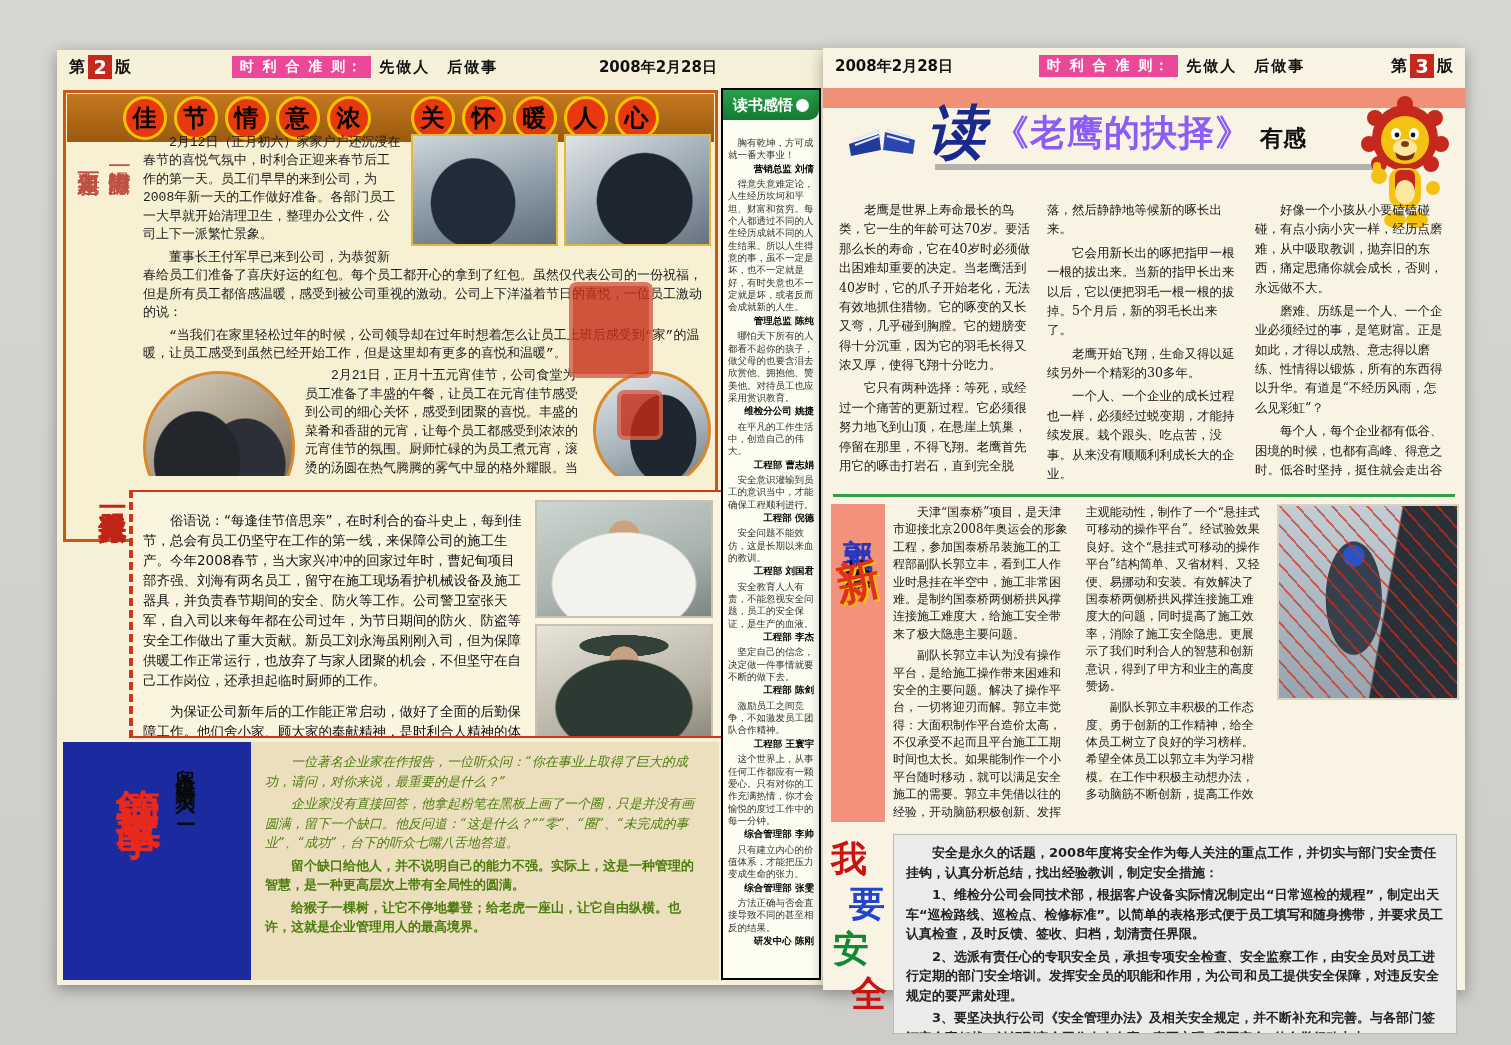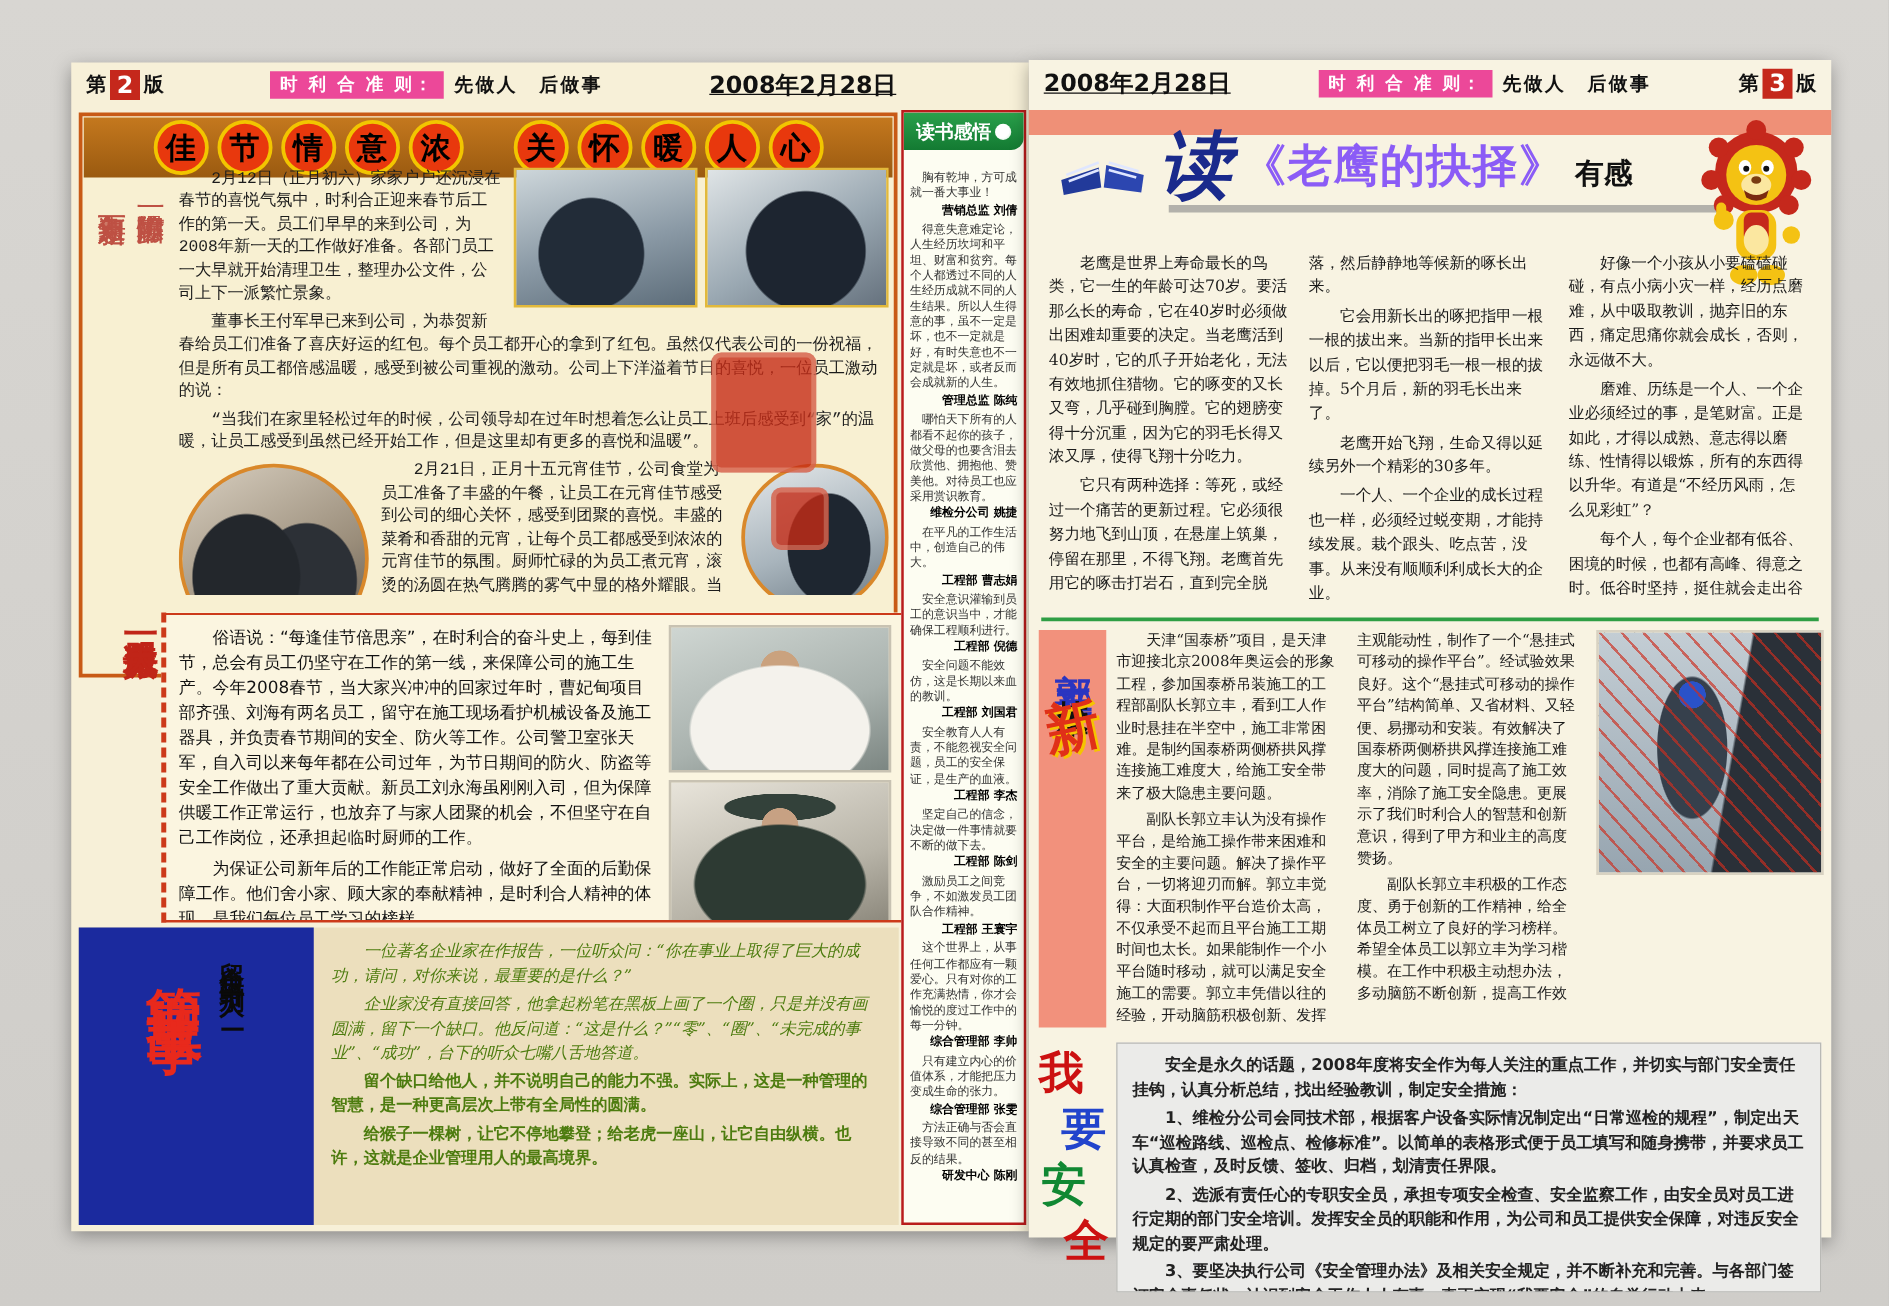--- a/index.html
+++ b/index.html
@@ -10,21 +10,21 @@
 
   
   .hdr{position:absolute;display:flex;align-items:center;font-size:15px;font-weight:bold;color:#111;}
   .sheet.left .hdr{top:5px;left:12px;width:648px;}
   .sheet.right .hdr{top:6px;left:12px;width:618px;}
   .pageno{display:flex;align-items:center;gap:3px;font-size:16px;}
   .numbox{display:inline-flex;align-items:center;justify-content:center;width:24px;height:24px;background:#c5281c;color:#fff;font-size:19px;font-weight:bold;}
   .motto{flex:1;display:flex;align-items:center;justify-content:center;gap:8px;}
   .motto-label{background:#ec4899;color:#fff;padding:2px 8px;font-size:14px;letter-spacing:2px;}
   .motto-text{font-size:15px;letter-spacing:2px;}
-  .hdr .date{font-size:19px;text-decoration:underline;}
+  .hdr .date{font-size:15px;}
 
   
   .frame1{position:absolute;top:40px;left:6px;width:655px;height:452px;border:3px solid #c85a16;background:#f8f0d2;box-sizing:border-box;}
   .banner{position:absolute;top:44px;left:10px;width:647px;height:48px;background:linear-gradient(#c4781e,#9a5a10);display:flex;align-items:center;justify-content:center;gap:7px;}
   .circ{width:38px;height:38px;border-radius:50%;background:#e8380d;border:3px solid #f2c500;color:#000;font-weight:bold;font-size:24px;display:flex;align-items:center;justify-content:center;box-sizing:content-box;}
   .circgap{width:26px;}
 
   .calligraphy{position:absolute;top:104px;left:12px;width:66px;height:362px;writing-mode:vertical-rl;text-orientation:upright;font-family:"DejaVu Serif","Liberation Serif",serif;font-size:23px;color:#b5362c;opacity:.85;line-height:1.35;}
   .calligraphy div{margin:0;}
 
@@ -36,36 +36,36 @@
   .photo-a,.photo-b{flex:1;border:2px solid #e2b93b;background:radial-gradient(ellipse 30% 42% at 42% 62%,#222c38 97%,transparent),radial-gradient(circle 9px at 42% 30%,#2e3a46 97%,transparent),linear-gradient(165deg,#cdd6da,#8b9aa6 55%,#5d6d7a);}
   .photo-b{background:radial-gradient(ellipse 34% 45% at 55% 60%,#1d2530 97%,transparent),radial-gradient(circle 9px at 55% 28%,#28323e 97%,transparent),linear-gradient(150deg,#dfe4e6,#9aa8b2 55%,#66727e);}
   .round-left{float:left;width:146px;height:146px;border-radius:50%;margin:4px 10px 2px 0;border:3px solid #d9882a;background:radial-gradient(ellipse 30% 35% at 35% 60%,#23272c 97%,transparent),radial-gradient(ellipse 28% 32% at 68% 62%,#2c3036 97%,transparent),linear-gradient(150deg,#d8cfc0,#9a8d7a 60%,#5a5248);}
   .round-right{float:right;width:112px;height:112px;border-radius:50%;margin:4px 0 2px 10px;border:3px solid #d9882a;background:radial-gradient(ellipse 30% 40% at 60% 58%,#1e2630 97%,transparent),linear-gradient(160deg,#e3e7e9,#a8b4bc 55%,#6d7a84);}
   .seal{position:absolute;background:rgba(198,44,22,.8);border-radius:8px;box-shadow:inset 0 0 0 4px rgba(255,235,210,.25);}
   .seal1{top:232px;left:512px;width:84px;height:96px;}
   .seal2{top:340px;left:560px;width:46px;height:50px;}
 
   .slogan{position:absolute;top:442px;left:18px;width:52px;height:246px;writing-mode:vertical-rl;text-orientation:upright;font-family:"DejaVu Serif","Liberation Serif",serif;font-weight:bold;font-size:28px;color:#c02518;line-height:1.1;}
   .service{position:absolute;top:440px;left:72px;width:596px;height:248px;box-sizing:border-box;border:2px solid #cc3a1a;border-left:4px dashed #cc3a1a;background:#fbf5e0;padding:8px 10px;font-size:13.5px;line-height:1.48;color:#111;overflow:hidden;}
-  .service p{margin:1px 0 5px;text-indent:2em;}
+  .service p{margin:11px 0 5px;text-indent:2em;}
   .service-photos{float:right;width:178px;display:flex;flex-direction:column;gap:6px;margin:0 0 4px 10px;}
   .chef{height:118px;border:2px solid #c8c2b2;background:radial-gradient(ellipse 42% 46% at 50% 72%,#f4f2ec 97%,transparent),radial-gradient(circle 16px at 50% 30%,#caa27e 97%,transparent),linear-gradient(160deg,#cfd6d2,#a9b2ae 60%,#7c8682);}
   .guard{height:114px;border:2px solid #c8c2b2;background:radial-gradient(ellipse 40% 44% at 50% 74%,#2d3a33 97%,transparent),radial-gradient(circle 15px at 50% 32%,#c7a183 97%,transparent),radial-gradient(ellipse 26% 10% at 50% 18%,#33413a 97%,transparent),linear-gradient(160deg,#e8e4da,#b8b4a8 65%,#8d897d);}
 
   .story{position:absolute;top:692px;left:6px;width:656px;height:238px;display:flex;background:#ecdfbd;}
   .story-side{width:188px;background:#1b2a9e;display:flex;align-items:flex-start;justify-content:center;gap:14px;padding-top:12px;box-sizing:border-box;}
   .story-title{writing-mode:vertical-rl;text-orientation:upright;font-size:44px;font-weight:bold;color:#e8291c;letter-spacing:9px;line-height:1;}
   .story-sub{writing-mode:vertical-rl;text-orientation:upright;font-size:20px;font-weight:bold;color:#0a0a0a;letter-spacing:4px;line-height:1.1;}
   .story-body{flex:1;padding:10px 14px;font-size:13px;line-height:1.5;color:#4d7c0f;overflow:hidden;}
   .story-body p{margin:0 0 3px;text-indent:2em;}
   .story-body p.kai{font-family:"DejaVu Serif","Liberation Serif",serif;font-style:italic;}
   .story-body p.strong{font-weight:bold;}
 
   
-  .reading{position:absolute;top:38px;left:664px;width:100px;height:892px;background:#fdfdf2;border:2px solid #b91c1c;box-sizing:border-box;overflow:hidden;}
+  .reading{position:absolute;top:38px;left:664px;width:100px;height:892px;background:#fdfdf2;border:2px solid #000000;box-sizing:border-box;overflow:hidden;}
   .reading-hdr{height:30px;background:linear-gradient(#2aa04b,#137a32);color:#fff;font-weight:bold;font-size:15px;display:flex;align-items:center;justify-content:center;gap:3px;border-bottom-right-radius:10px;}
   .reading-icon{width:13px;height:13px;border-radius:50%;background:radial-gradient(circle at 40% 40%,#fff 55%,#bfe6c7);}
   .reading-body{padding:16px 5px;font-size:9.5px;line-height:1.3;color:#333;}
   .reading-body p.rq{margin:1px 0;text-indent:1em;}
   .reading-body .ra{font-weight:bold;text-align:right;color:#000;margin:1px 0 3px;font-size:9.5px;}
 
   
   .band{position:absolute;top:40px;left:0;width:642px;height:20px;background:#ef9077;}
   .headline2{position:absolute;top:52px;left:22px;width:500px;height:96px;}
   .hl-row{display:flex;align-items:flex-end;gap:8px;}

